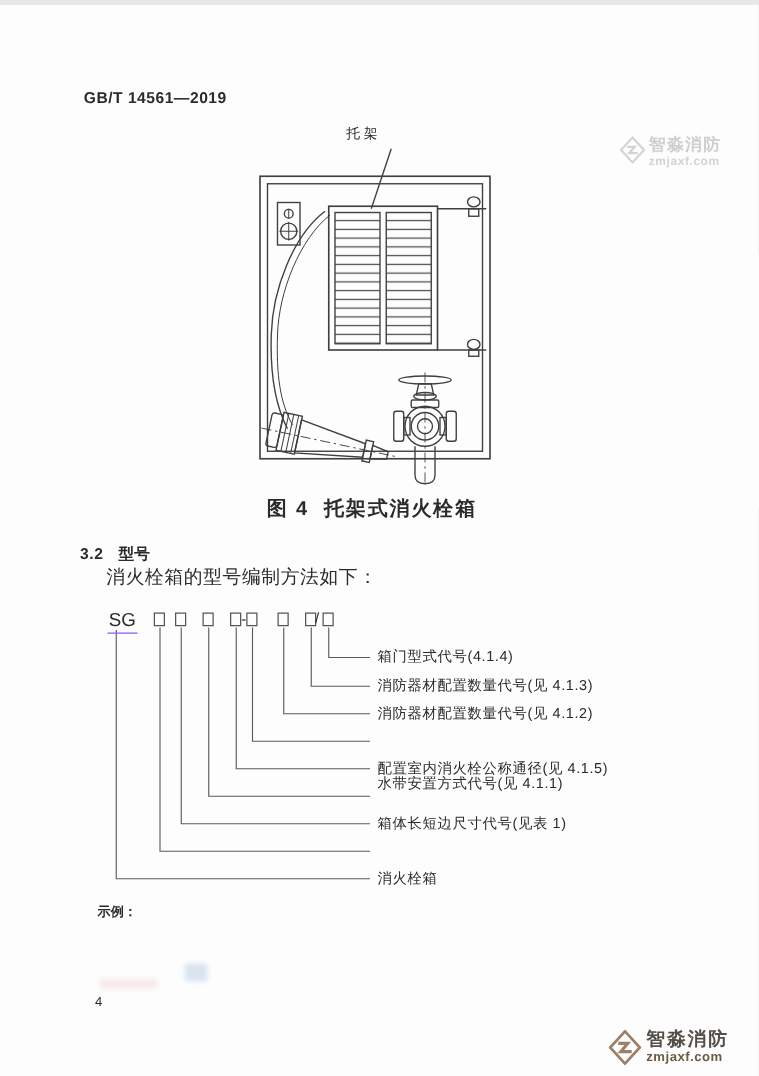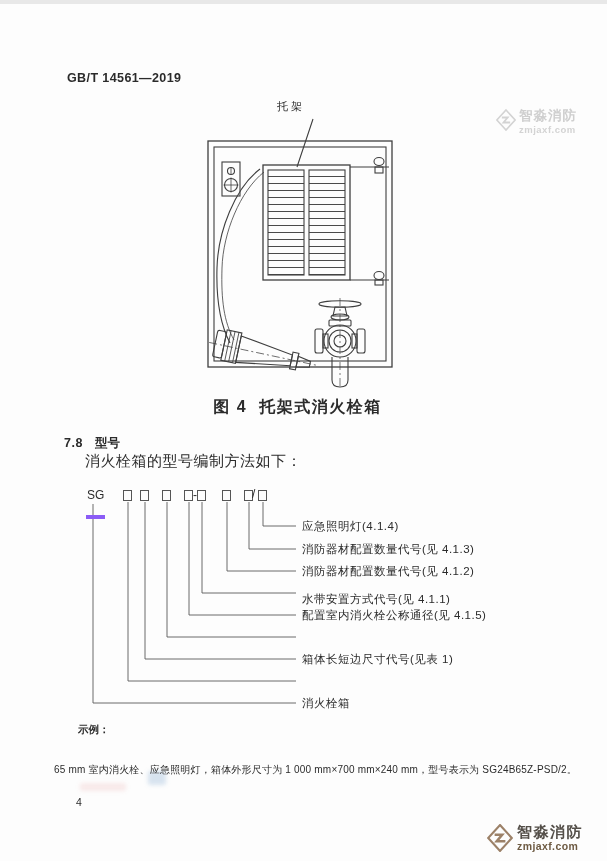--- a/index.html
+++ b/index.html
@@ -20,21 +20,21 @@
   #figure-caption { left:190px; top:393px; width:215px; text-align:center; font-size:16px; font-weight:bold; z-index:2; }
   #figure-caption .gap { display:inline-block; width:12px; }
   #figure-caption span { letter-spacing:1.5px; }
 
   
   #section-heading { left:64px; top:431px; font-size:12.5px; font-weight:bold; z-index:2; }
   #section-heading .num { margin-right:12px; letter-spacing:.5px; }
   #intro-text { left:85px; top:448px; font-size:15px; letter-spacing:.5px; z-index:2; }
 
   
-  #model-prefix { left:86px; top:484px; font-size:12px; border-bottom:4px solid #8b5cf6; padding:0 1px 13px 1px; z-index:2; }
+  #model-prefix { left:86px; top:484px; font-size:15px; border-bottom:1px solid #8b5cf6; padding:0 1px 1px 1px; z-index:2; }
   .model-box { position:absolute; top:486px; width:9px; height:11px; border:1px solid #555; background:#fdfdfd; z-index:2; }
   .model-sep { position:absolute; top:484px; font-size:12px; z-index:2; }
   .model-label { position:absolute; left:302px; font-size:11.5px; line-height:15px; letter-spacing:.5px; white-space:nowrap; z-index:2; }
 
   #lines-overlay { position:absolute; left:0; top:0; width:607px; height:861px; z-index:1; pointer-events:none; }
 
   
   #example-heading { left:78px; top:719px; font-size:10.5px; font-weight:600; z-index:2; }
   .example-line { font-size:10px; letter-spacing:.2px; z-index:2; }
   #example-line1 { left:83px; top:739px; }
@@ -135,21 +135,21 @@
         <path d="M142 261 V284 Q142 291 150 291 Q158 291 158 284 V261"></path>
       </g>
     </svg>
   </div>
 
   <div id="figure-caption" class="abs nowrap">
     <span>图 4</span><span class="gap"></span><span>托架式消火栓箱</span>
   </div>
 
   <div id="section-heading" class="abs nowrap">
-    <span class="num">7.8</span><span>型号</span>
+    <span class="num">3.2</span><span>型号</span>
   </div>
 
   <div id="intro-text" class="abs nowrap">消火栓箱的型号编制方法如下：</div>
 
   <div id="model-prefix" class="abs">SG</div>
   <div class="model-box" style="left:123px"></div>
   <div class="model-box" style="left:140px"></div>
   <div class="model-box" style="left:162px"></div>
   <div class="model-box" style="left:184px"></div>
   <div class="model-sep" style="left:193px">-</div>
@@ -166,30 +166,29 @@
       <polyline points="227,498 227,567 296,567"></polyline>
       <polyline points="202,498 202,589 296,589"></polyline>
       <polyline points="189,498 189,611 296,611"></polyline>
       <polyline points="167,498 167,633 296,633"></polyline>
       <polyline points="145,498 145,655 296,655"></polyline>
       <polyline points="128,498 128,677 296,677"></polyline>
       <polyline points="93,500 93,699 296,699"></polyline>
     </g>
   </svg>
 
-  <div class="model-label" style="top:515px">应急照明灯(4.1.4)</div>
+  <div class="model-label" style="top:515px">箱门型式代号(4.1.4)</div>
   <div class="model-label" style="top:538px">消防器材配置数量代号(见 4.1.3)</div>
   <div class="model-label" style="top:560px">消防器材配置数量代号(见 4.1.2)</div>
-  <div class="model-label" style="top:588px">水带安置方式代号(见 4.1.1)</div>
+  <div class="model-label" style="top:616px">水带安置方式代号(见 4.1.1)</div>
   <div class="model-label" style="top:604px">配置室内消火栓公称通径(见 4.1.5)</div>
   <div class="model-label" style="top:648px">箱体长短边尺寸代号(见表 1)</div>
   <div class="model-label" style="top:692px">消火栓箱</div>
 
   <div id="example-heading" class="abs nowrap">示例：</div>
-  <div id="example-line2" class="abs nowrap example-line">65 mm 室内消火栓、应急照明灯，箱体外形尺寸为 1 000 mm×700 mm×240 mm，型号表示为 SG24B65Z-PSD/2。</div>
 
   <div id="page-number" class="abs">4</div>
 
   <div id="smudge-blue" class="smudge"></div>
   <div id="smudge-pink" class="smudge"></div>
 
   <div id="logo-bottom" class="abs">
     <svg width="26" height="28" viewBox="0 0 24 26">
       <path d="M12 1 L23 13 L12 25 L1 13 Z" fill="none" stroke="#9c8168" stroke-width="2"></path>
       <path d="M7 10 L14 10 L9 16 L17 16" fill="none" stroke="#9c8168" stroke-width="2.4"></path>

